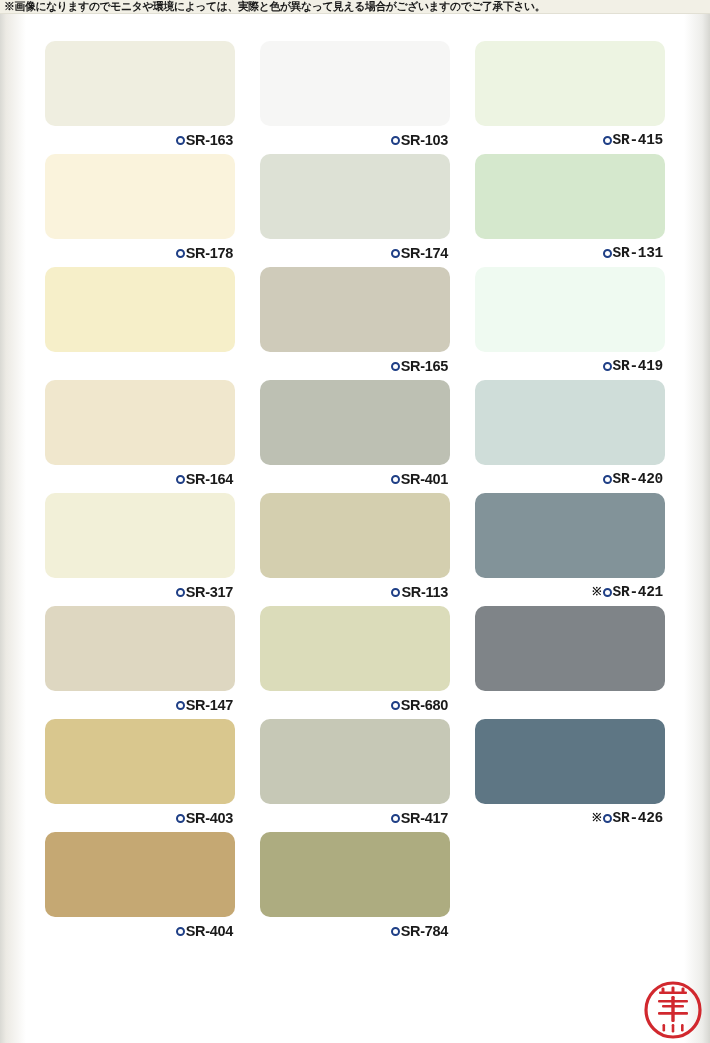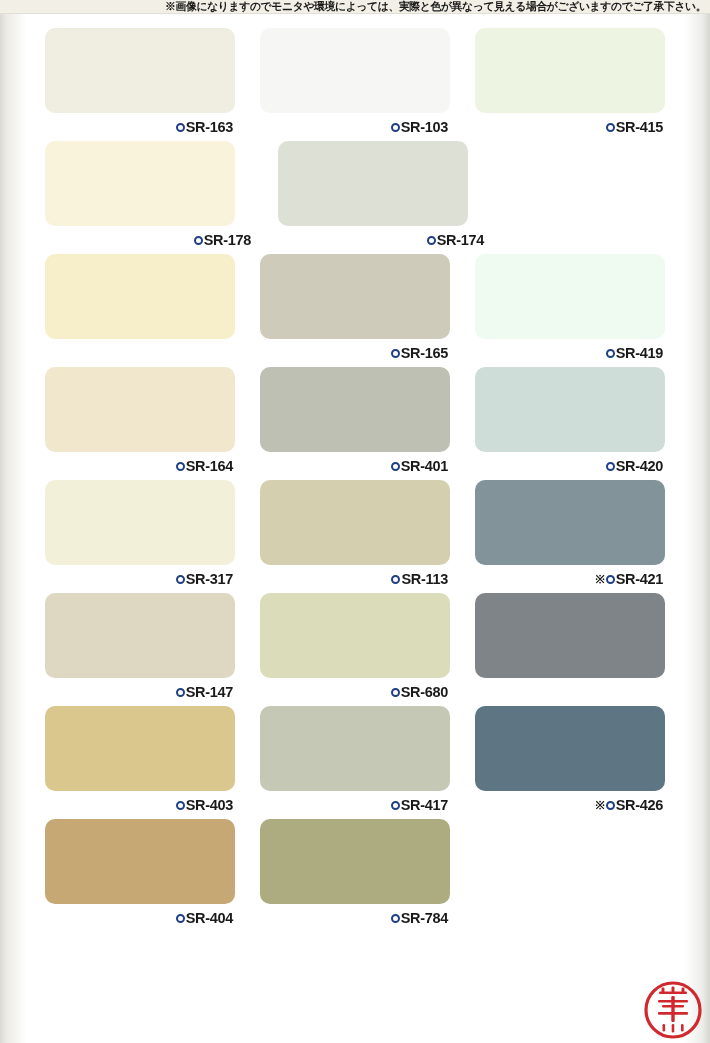--- a/index.html
+++ b/index.html
@@ -33,21 +33,21 @@
   
   #notice-bar {
     position: absolute;
     left: 0; top: 0;
     width: 710px;
     height: 14px;
     background: #f2f0e6;
     border-bottom: 1px solid #e2e0d4;
     display: flex;
     align-items: center;
-    justify-content: flex-end;
+    justify-content: flex-start;
     box-sizing: border-box;
   }
   #notice-text {
     font-size: 11px;
     line-height: 11px;
     color: #1a1a1a;
     font-weight: 700;
     letter-spacing: -0.4px;
     white-space: nowrap;
     transform: scaleX(0.985);
@@ -62,22 +62,23 @@
   }
   .grid-row {
     display: flex;
     width: 620px;
     height: 113px;
   }
   .cell {
     width: 208px;
     margin-right: 25px;
     position: relative;
-  }
-  .cell:last-child { margin-right: 0; }
+    margin-top: 13px;
+  }
+  .cell:last-child { margin-right: 0; font-family: Liberation Mono, monospace; }
   .cell.empty .swatch,
   .cell.empty .label { visibility: hidden; }
 
   .swatch {
     width: 190px;
     height: 85px;
     border-radius: 10px;
     box-sizing: border-box;
   }
 
@@ -166,20 +167,27 @@
           <div class="label">
             <span class="ring"></span>
             <span class="code">SR-178</span>
           </div>
         </div>
         <div class="cell">
           <div class="swatch" title="SR-174" style="background: rgb(221, 225, 213);"></div>
           <div class="label">
             <span class="ring"></span>
             <span class="code">SR-174</span>
+          </div>
+        </div>
+        <div class="cell">
+          <div class="swatch" title="SR-131" style="background: rgb(213, 232, 205);"></div>
+          <div class="label">
+            <span class="ring"></span>
+            <span class="code">SR-131</span>
           </div>
         </div>
       </div>
       <div class="grid-row">
         <div class="cell">
           <div class="swatch" title="SR-111" style="background: rgb(246, 239, 201);"></div>
         </div>
         <div class="cell">
           <div class="swatch" title="SR-165" style="background: rgb(207, 203, 186);"></div>
           <div class="label">

